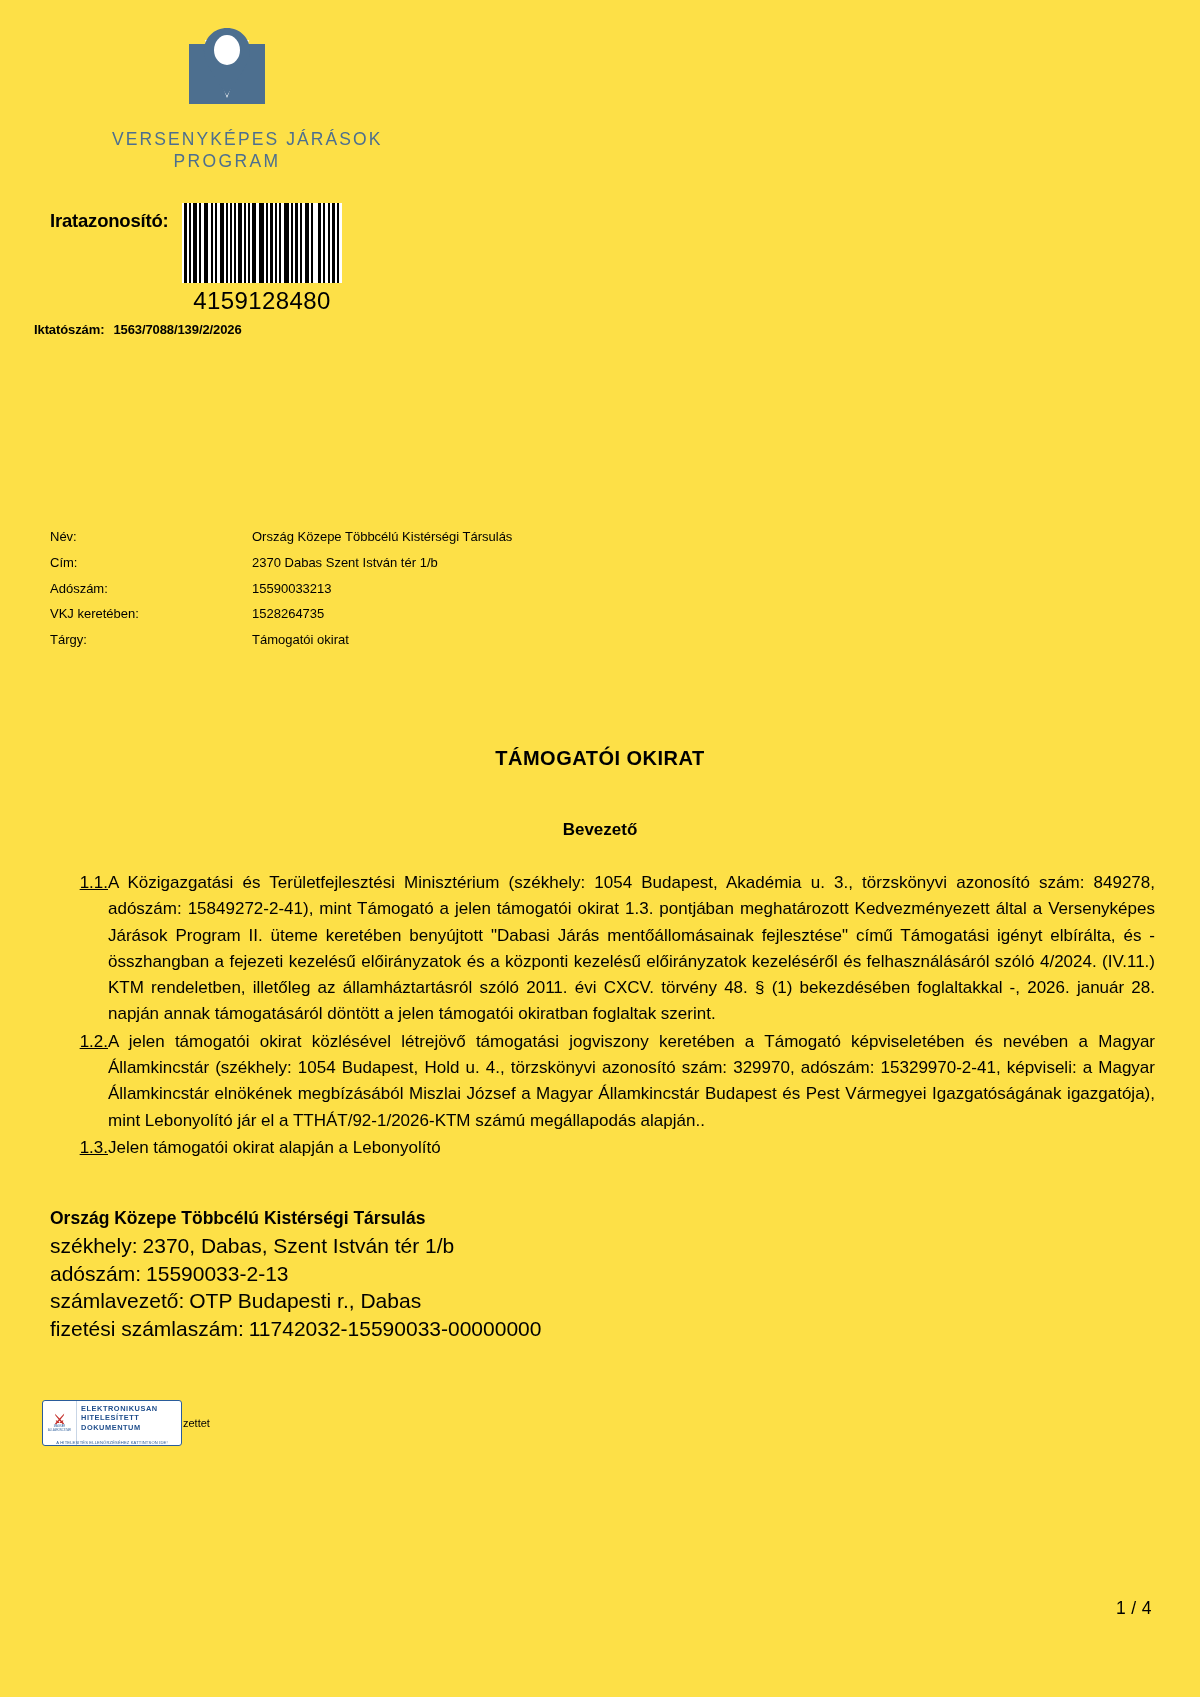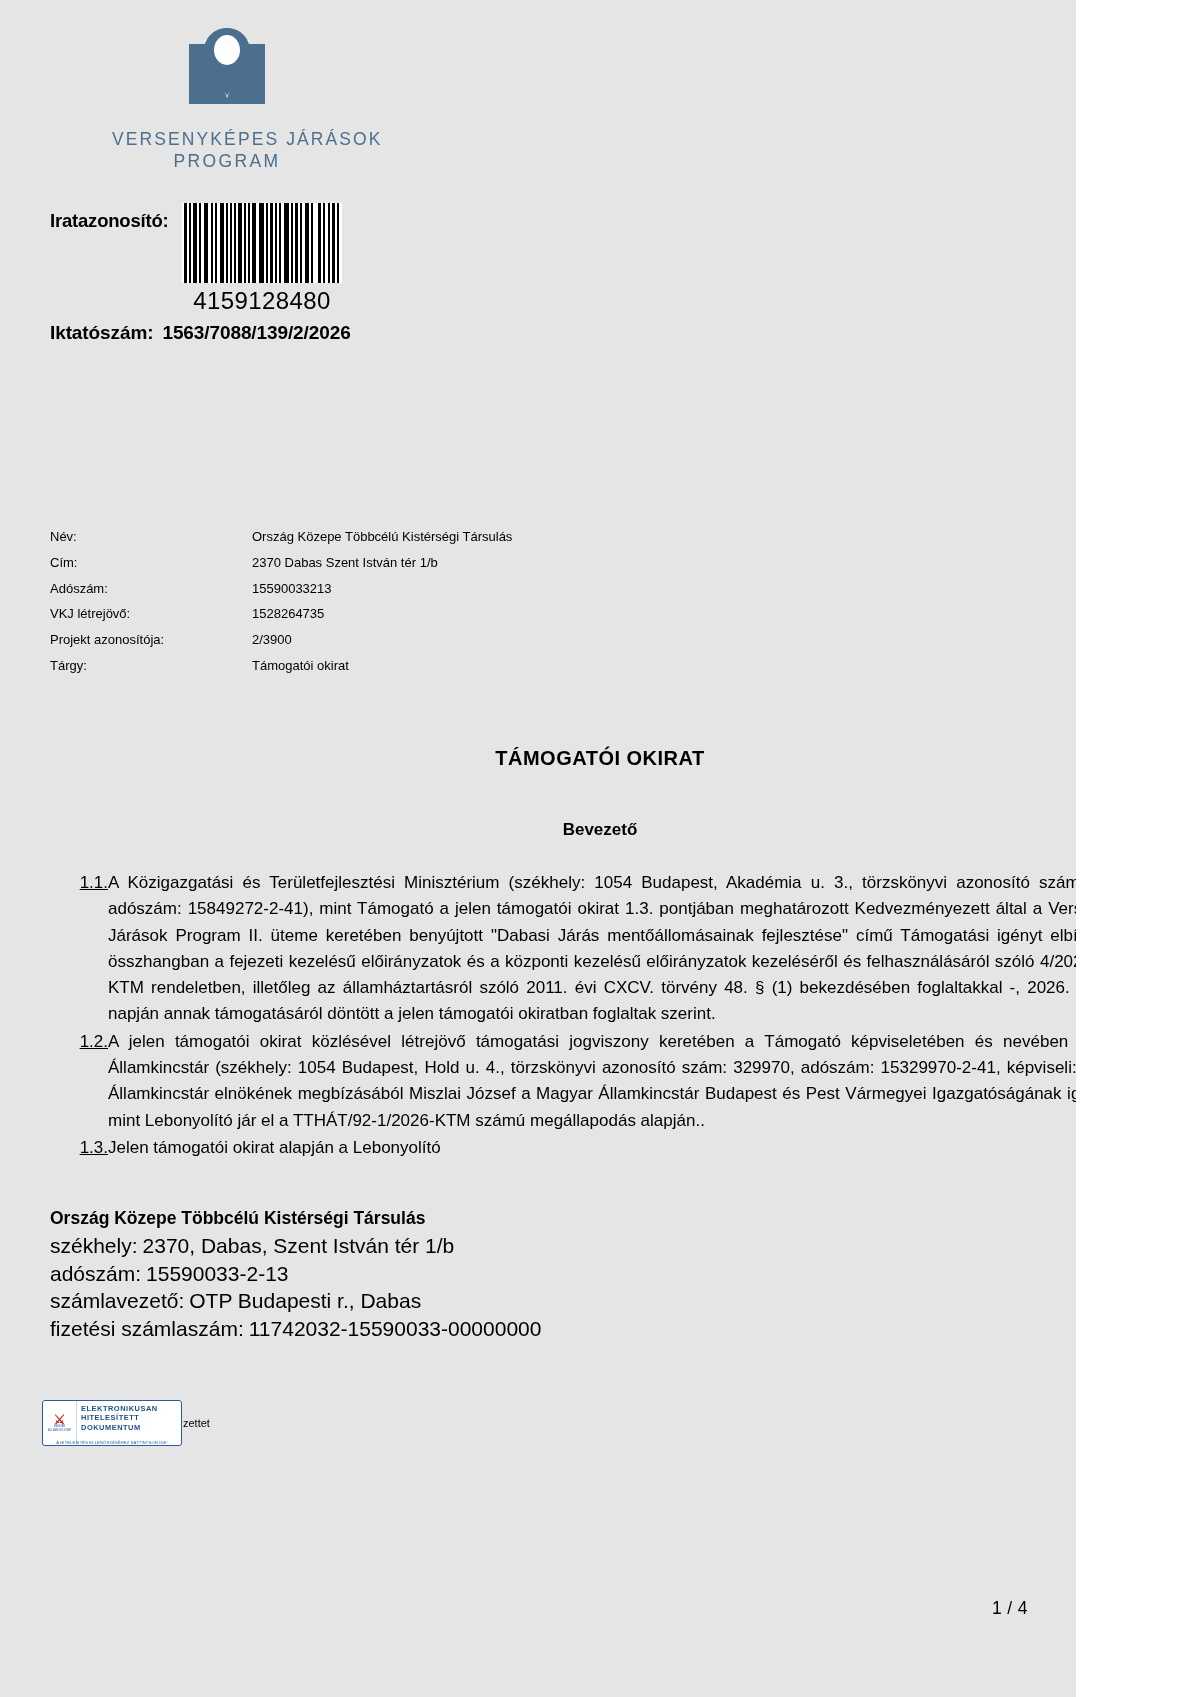--- a/index.html
+++ b/index.html
@@ -6,23 +6,23 @@
     margin: 0;
     padding: 0;
     background: #ffffff;
   }
   body {
     font-family: "Liberation Sans", sans-serif;
     color: #000000;
   }
   .page {
     position: relative;
-    width: 1076px;
+    width: 1200px;
     height: 1697px;
-    background: #e5e5e5;
+    background: #fde047;
     overflow: hidden;
     box-sizing: border-box;
   }
 
   
   .logo-block {
     position: absolute;
     left: 112px;
     top: 26px;
     width: 230px;
@@ -65,23 +65,23 @@
     display: block;
   }
   .barcode-num {
     text-align: center;
     font-size: 24px;
     margin-top: 4px;
     letter-spacing: 0.4px;
   }
   .iktato {
     position: absolute;
-    left: 50px;
+    left: 34px;
     top: 322px;
-    font-size: 19px;
+    font-size: 13px;
     font-weight: bold;
     letter-spacing: -0.1px;
   }
   .iktato .val { margin-left: 9px; }
 
   
   .recipient {
     position: absolute;
     left: 50px;
     top: 524px;
@@ -318,26 +318,22 @@
     </div>
     <div class="row">
       <div class="k">Cím:</div>
       <div class="v">2370 Dabas Szent István tér 1/b</div>
     </div>
     <div class="row">
       <div class="k">Adószám:</div>
       <div class="v">15590033213</div>
     </div>
     <div class="row">
-      <div class="k">VKJ létrejövő:</div>
+      <div class="k">VKJ keretében:</div>
       <div class="v">1528264735</div>
-    </div>
-    <div class="row">
-      <div class="k">Projekt azonosítója:</div>
-      <div class="v">2/3900</div>
     </div>
     <div class="row">
       <div class="k">Tárgy:</div>
       <div class="v">Támogatói okirat</div>
     </div>
   </div>
 
   <div class="doc-title">TÁMOGATÓI OKIRAT</div>
   <div class="section-title">Bevezető</div>
 

